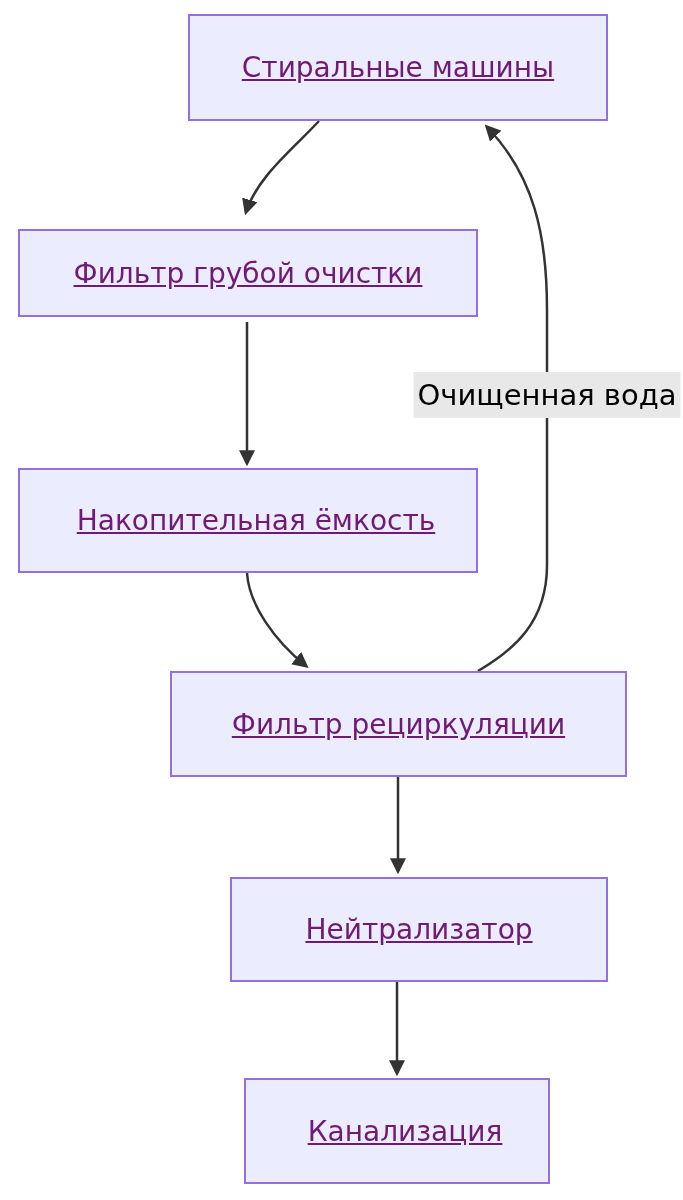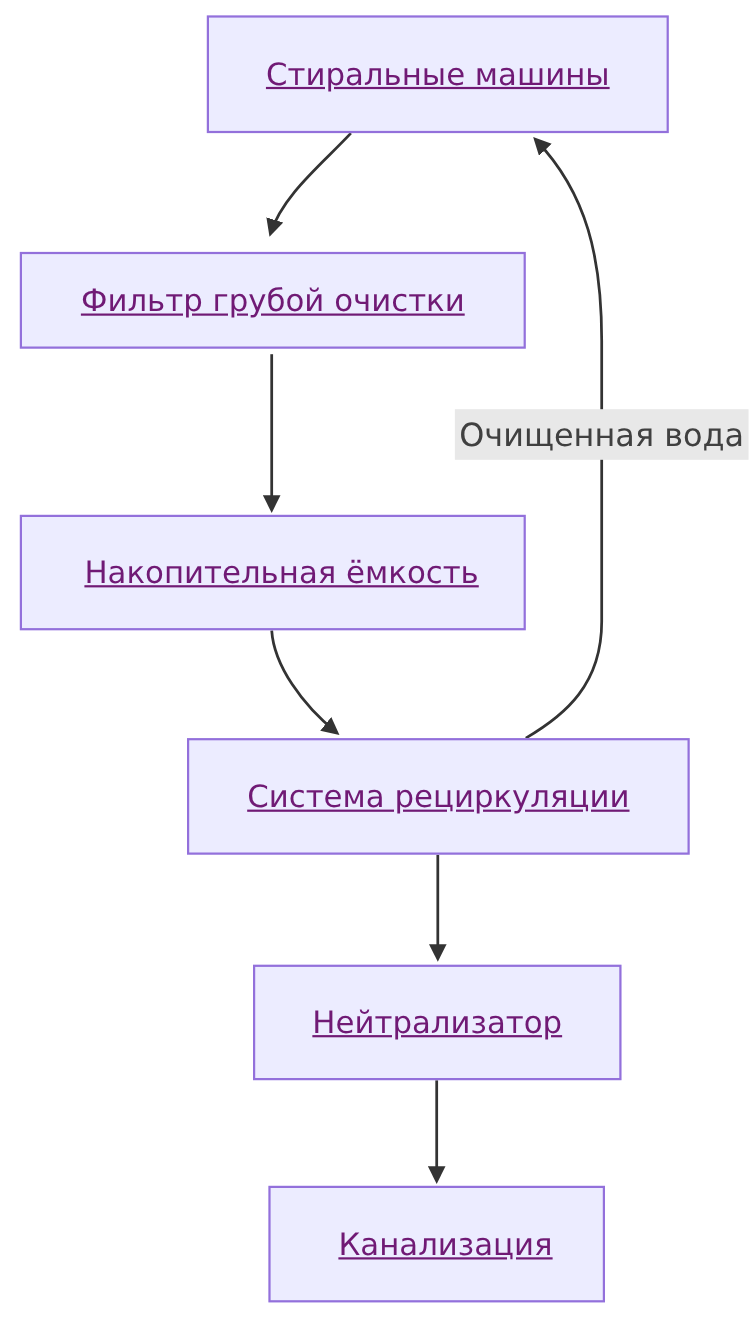--- a/index.html
+++ b/index.html
@@ -27,21 +27,21 @@
     align-items: center;
     justify-content: center;
     text-align: center;
     white-space: nowrap;
     text-decoration: underline;
   }
   .edge-label {
     position: absolute;
     transform: translateX(-50%);
     background: #E8E8E8;
-    color: #404040;
+    color: #000000;
     font-size: 29px;
     height: 46px;
     padding: 0 4px;
     display: flex;
     align-items: center;
     white-space: nowrap;
   }
 </style>
 </head>
 <body>
@@ -65,19 +65,19 @@
   </svg>
 
   <div class="edge-label" style="left:547px; top:372px;">Очищенная вода</div>
 
   <div class="node" style="left:188px; top:14px; width:420px; height:107px;">Стиральные машины</div>
 
   <div class="node" style="left:18px; top:218px; width:460px; height:88px;margin-top:11px;">Фильтр грубой очистки</div>
 
   <div class="node" style="left:18px; top:468px; width:460px; height:105px;padding-left:16px;">Накопительная ёмкость</div>
 
-  <div class="node" style="left:170px; top:671px; width:457px; height:106px;">Система рециркуляции</div>
+  <div class="node" style="left:170px; top:671px; width:457px; height:106px;">Фильтр рециркуляции</div>
 
-  <div class="node" style="left:230px; top:877px; width:335px; height:105px;">Нейтрализатор</div>
+  <div class="node" style="left:230px; top:877px; width:378px; height:105px;">Нейтрализатор</div>
 
   <div class="node" style="left:244px; top:1078px; width:306px; height:106px;padding-left:16px;">Канализация</div>
 
 </div>
 
 </body></html>

